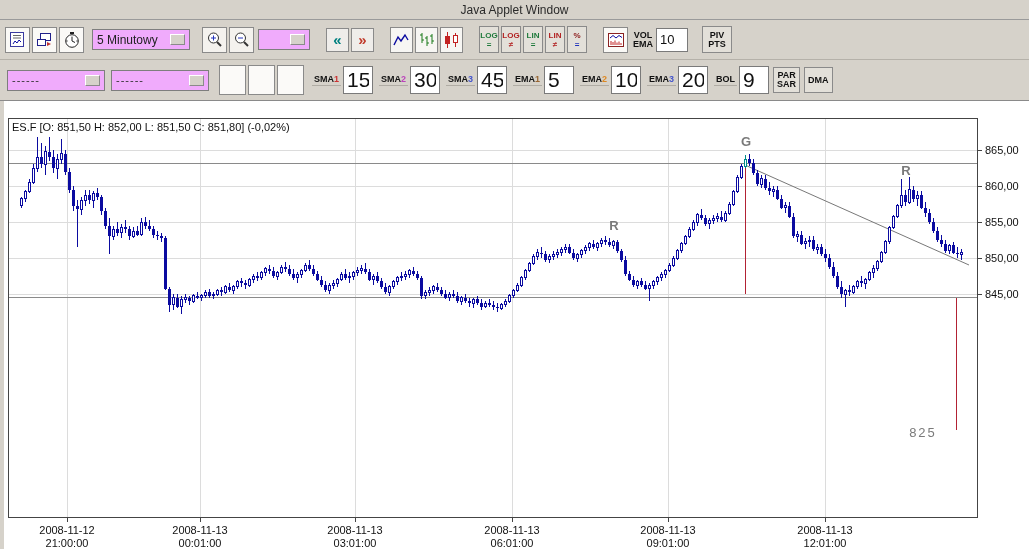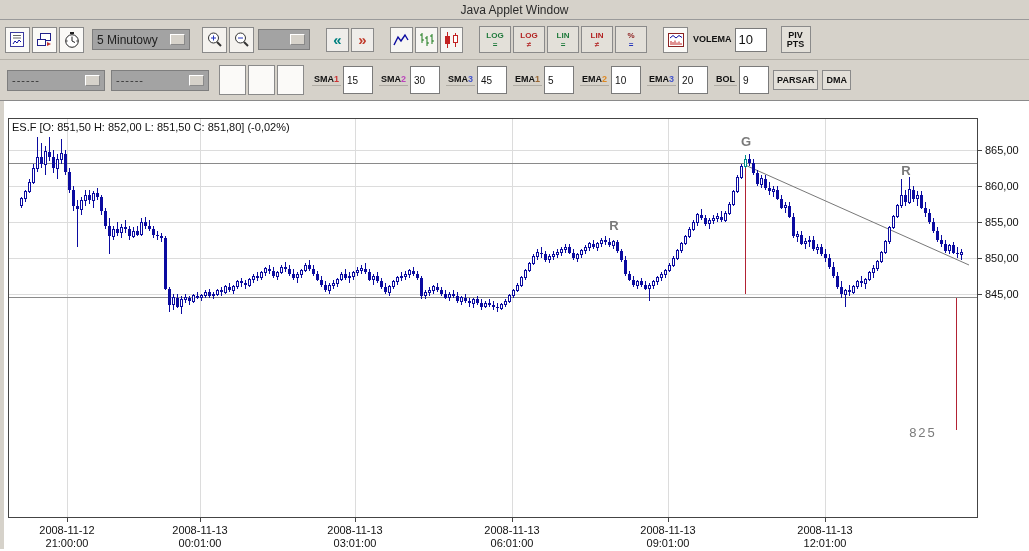--- a/index.html
+++ b/index.html
@@ -7,54 +7,54 @@
   
   .titlebar { height:20px; background:#d6d2ca; border-bottom:1px solid #9a9a9a;
     display:flex; align-items:center; justify-content:center; font-size:12px; color:#2a2a2a; }
   
   .toolbar { background:#d6d2ca; display:flex; align-items:center; padding:0 5px; }
   #toolbar-top { height:40px; border-bottom:1px solid #b5b1a9; }
   #toolbar-ind { height:41px; border-bottom:1px solid #8a8a8a; }
   .tbtn { background:#dedad2; border:1px solid #8a8a8a; display:flex; align-items:center;
     justify-content:center; cursor:default; font-family:inherit; }
   .icon-btn { width:25px; height:26px; background:#faf9f6; margin-right:2px; }
-  .dropdown { height:21px; border:1px solid #7e7e7e; background:#a3a3a3; display:flex;
+  .dropdown { height:21px; border:1px solid #7e7e7e; background:#f0abfc; display:flex;
     align-items:center; padding:0 4px; font-size:12px; color:#222; margin:0 2px; }
   .dd-box { width:15px; height:11px; background:#d6d2ca; border:1px solid #8a8a8a;
     border-top-color:#fff; border-left-color:#fff; margin-left:auto; }
   .dd-interval { width:98px; }
   .dd-range { width:52px; }
   .dashes { letter-spacing:1px; font-size:11px; color:#333; }
   .zoom-btn { width:25px; height:26px; background:#f4f2ee; margin-right:2px; }
   .nav { width:23px; height:24px; font-size:15px; font-weight:bold; background:#efedea; margin-right:2px; }
   .nav.teal { color:#008080; }
   .nav.red  { color:#c03a2b; }
   .ctype { width:23px; height:26px; background:#f7f6f3; margin-right:2px; }
-  .scale { width:32px; height:27px; flex-direction:column; line-height:9px; font-size:8px;
+  .scale { width:20px; height:27px; flex-direction:column; line-height:9px; font-size:8px;
     font-weight:bold; background:#e3e0d9; margin-right:2px; }
   .c-green { color:#1f7a3c; } .c-red { color:#b22222; } .c-maroon { color:#8b1a1a; } .c-blue { color:#2233bb; }
-  .lbl2 { display:flex; flex-direction:row; align-items:center; font-size:9px; font-weight:bold;
+  .lbl2 { display:flex; flex-direction:column; align-items:center; font-size:9px; font-weight:bold;
     line-height:9px; color:#111; margin:0 3px; }
   .txtfield { border:1px solid #7a7a7a; background:#fff; font-size:13px; padding:1px 3px;
     font-family:inherit; color:#111; }
   #volema-field { width:32px; height:24px; }
   .pivpts { width:30px; height:27px; flex-direction:column; line-height:9px; font-size:9px;
     font-weight:bold; background:#e3e0d9; color:#111; }
   .gap6 { margin-left:6px; } .gap10 { margin-left:10px; } .gap14 { margin-left:14px; }
   
   .dd-style { width:98px; margin-right:4px; }
   .empty-slot { width:27px; height:30px; background:#fbfaf8; margin-right:2px; }
   .ind-group { display:flex; align-items:center; margin-left:6px; }
   .ind-label { display:flex; align-items:center; font-size:9px;
     font-weight:bold; line-height:9px; color:#111; margin-right:2px; border-bottom:1px solid #b0aca4; padding:1px 2px; }
   .ind-field { width:30px; height:28px; border:1px solid #7a7a7a; background:#fff;
-    font-size:10px; padding:1px 3px; font-family:inherit; color:#111; }
+    font-size:21px; padding:1px 3px; font-family:inherit; color:#111; }
   .n-red{color:#cc3333;} .n-mag{color:#bb44bb;} .n-blue{color:#4455cc;}
   .n-brown{color:#996633;} .n-orange{color:#dd8822;}
-  .flatbtn { height:20px; flex-direction:row; line-height:9px; font-size:9px; font-weight:bold;
+  .flatbtn { height:26px; flex-direction:column; line-height:9px; font-size:9px; font-weight:bold;
     background:#e3e0d9; color:#111; padding:0 3px; margin-left:4px; }
   
   #chart-panel { position:relative; height:448px; background:#ffffff; }
   #chart-svg { position:absolute; left:0; top:0; font-family:"Liberation Sans",sans-serif; }
 </style>
 </head>
 <body>
 
 <div class="titlebar">
   <span>Java Applet Window</span>

